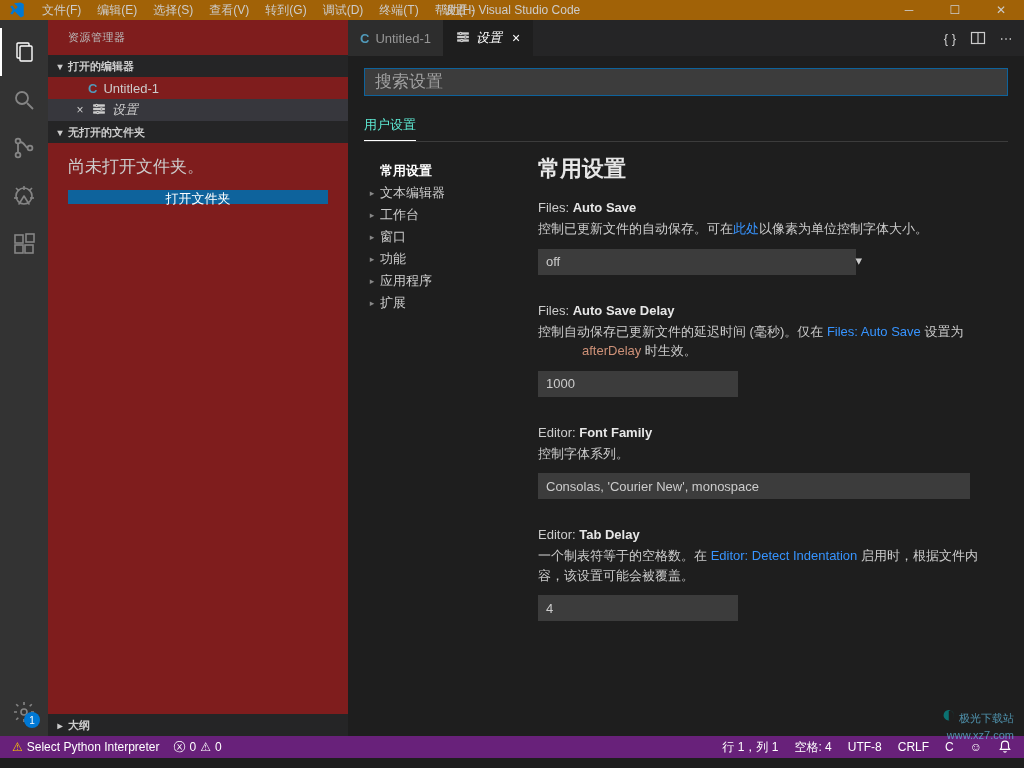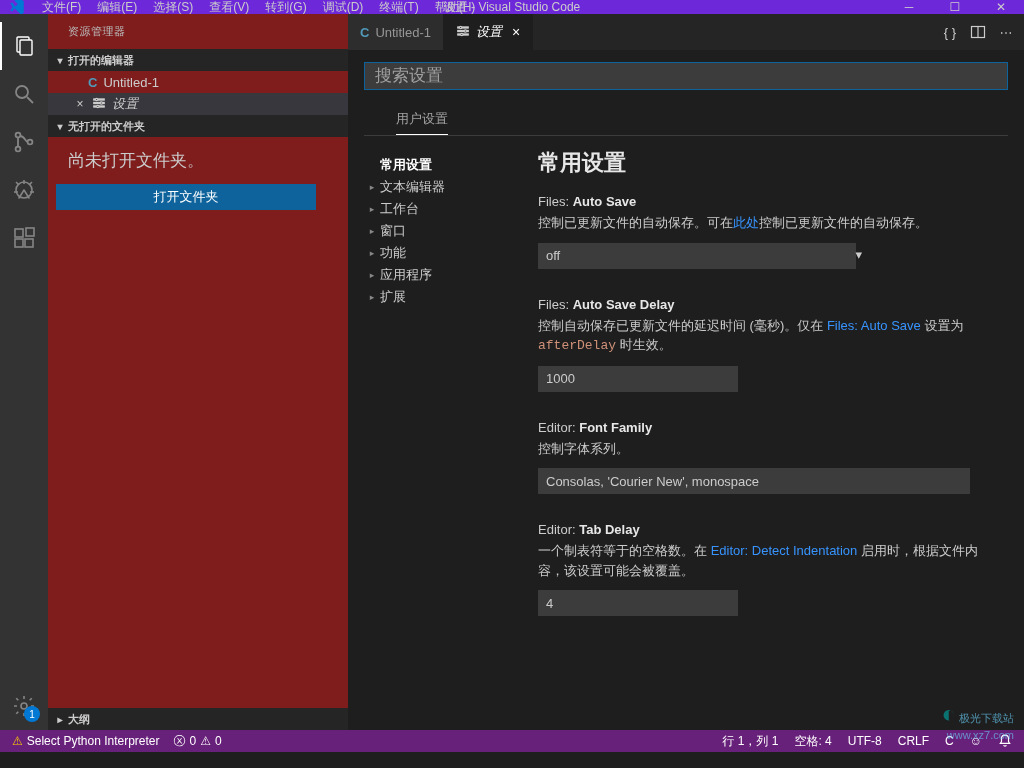--- a/index.html
+++ b/index.html
@@ -1,17 +1,17 @@
 <!DOCTYPE html>
 <html><head>
 <meta charset="utf-8">
 <style>
 * { box-sizing: border-box; margin: 0; padding: 0; }
 body { font-family: "Microsoft YaHei", "Segoe UI", sans-serif; background: #1e1e1e; color: #cccccc; overflow: hidden; font-size: 13px; width: 1024px; height: 768px; position: relative; }
-.titlebar { height: 14px; background: #6d28d9; display: flex; align-items: center; padding-left: 0; color: #cccccc; font-size: 12px; }
+.titlebar { height: 20px; background: #a16207; display: flex; align-items: center; padding-left: 0; color: #cccccc; font-size: 12px; }
 .app-icon { width: 34px; height: 30px; display: flex; align-items: center; justify-content: center; }
 .app-icon svg { width: 18px; height: 18px; }
 .menu-item { padding: 0 8px; height: 30px; display: flex; align-items: center; cursor: pointer; }
 .titlebar-title { position: absolute; left: 50%; transform: translateX(-50%); color: #cccccc; }
 .window-controls { margin-left: auto; display: flex; }
 .win-btn { width: 46px; height: 30px; display: flex; align-items: center; justify-content: center; cursor: pointer; color: #cccccc; }
 
 .main-area { display: flex; height: calc(768px - 30px - 22px); }
 .activity-bar { width: 48px; background: #333333; display: flex; flex-direction: column; align-items: center; padding-top: 8px; }
 .act-item { width: 48px; height: 48px; display: flex; align-items: center; justify-content: center; cursor: pointer; color: #858585; position: relative; }
@@ -23,56 +23,56 @@
 .sidebar { width: 300px; background: #7f1d1d; display: flex; flex-direction: column; }
 .sidebar-title { height: 35px; display: flex; align-items: center; padding-left: 20px; font-size: 11px; color: #bbbbbb; letter-spacing: 0.5px; }
 .section-header { height: 22px; display: flex; align-items: center; padding-left: 4px; font-size: 11px; font-weight: bold; color: #cccccc; cursor: pointer; background: #252526; }
 .section-header .chev { width: 16px; text-align: center; font-size: 10px; }
 .open-editor-item { height: 22px; display: flex; align-items: center; padding-left: 24px; font-size: 13px; color: #cccccc; cursor: pointer; }
 .open-editor-item.active { background: #37373d; }
 .open-editor-item .close-x { width: 16px; text-align: center; color: #cccccc; font-size: 12px; margin-right: 4px;}
 .open-editor-item .c-icon { color: #519aba; font-weight: bold; margin-right: 6px; }
 .open-editor-item .gear { margin-right: 6px; }
 .no-folder-msg { padding: 12px 20px; color: #cccccc; font-size: 17px; }
-.open-folder-btn { margin: 0 8px; background: #0e639c; color: #fff; border: none; height: 26px; cursor: pointer; font-size: 13px; width: calc(100% - 40px); }
+.open-folder-btn { margin: 0 20px; background: #0e639c; color: #fff; border: none; height: 14px; cursor: pointer; font-size: 13px; width: calc(100% - 40px); }
 .outline-section { margin-top: auto; }
 
 .editor-area { flex: 1; background: #1e1e1e; display: flex; flex-direction: column; }
 .tabs-row { height: 36px; background: #252526; display: flex; align-items: stretch; }
 .tab { height: 36px; display: flex; align-items: center; padding: 0 12px; background: #2d2d2d; color: #969696; font-size: 13px; cursor: pointer; border-right: 1px solid #1e1e1e; white-space: nowrap; }
 .tab.active { background: #1e1e1e; color: #ffffff; }
 .tab .c-icon { color: #519aba; font-weight: bold; margin-right: 6px; }
 .tab .gear { margin-right: 6px; }
 .tab .close-x { margin-left: 10px; font-size: 14px; }
 .tab-actions { margin-left: auto; display: flex; align-items: center; padding-right: 6px; gap: 4px; }
 .tab-action { width: 24px; height: 24px; display: flex; align-items: center; justify-content: center; color: #cccccc; cursor: pointer; }
 
 .settings-body { flex: 1; padding: 12px 16px 0 16px; display: flex; flex-direction: column; overflow: hidden; }
 .search-box { background: #3c3c3c; border: 1px solid #0e639c; height: 28px; color: #cccccc; padding: 0 10px; font-size: 17px; outline: none; width: 100%; }
 .search-box::placeholder { color: #a0a0a0; }
 .settings-tabs { margin-top: 14px; border-bottom: 1px solid #3c3c3c; display: flex; }
 .settings-tab { padding: 6px 0; margin-right: 20px; font-size: 13px; color: #cccccc; cursor: pointer; }
-.settings-tab.active { border-bottom: 1px solid #ffffff; color: #a3a3a3; margin-left: 32px; }
+.settings-tab.active { border-bottom: 1px solid #ffffff; color: #5eead4; }
 
 .settings-content { flex: 1; display: flex; overflow: hidden; margin-top: 12px; }
 .toc { width: 170px; padding-top: 6px; font-size: 13px; }
 .toc-item { height: 22px; display: flex; align-items: center; cursor: pointer; color: #cccccc; }
 .toc-item .toc-chev { width: 16px; text-align: center; font-size: 9px; color: #888; }
 .toc-item.active { color: #ffffff; font-weight: bold; }
 .toc-item.active .toc-chev { visibility: hidden; }
 .toc-item:not(.active) { padding-left: 0px; }
 
 .sdetail { flex: 1; overflow-y: auto; padding-right: 16px; padding-left: 4px; }
 .sdetail h2 { font-size: 22px; font-weight: bold; color: #e7e7e7; margin-bottom: 16px; }
 .setting { margin-bottom: 28px; }
 .setting-label { font-size: 13px; color: #cccccc; margin-bottom: 4px; }
 .setting-label strong { font-weight: bold; color: #e7e7e7; margin-top: 12px; }
 .setting-desc { font-size: 13px; color: #cccccc; margin-bottom: 10px; line-height: 1.5; }
 .setting-desc a { color: #3794ff; text-decoration: none; cursor: pointer; }
-.setting-desc code { font-family: Liberation Mono, monospace; color: #ce9178; }
+.setting-desc code { font-family: Liberation Sans, sans-serif; color: #ce9178; margin-left: 44px; }
 .select-wrap { position: relative; width: 332px; }
 .select-wrap select, .setting-input { background: #3c3c3c; border: none; color: #cccccc; height: 26px; padding: 0 8px; font-size: 13px; width: 318px; }
 .setting-input.wide { width: 100%; }
 .setting-input.narrow { width: 200px; }
 .select-wrap::after { content: "▾"; position: absolute; right: 8px; top: 4px; color: #cccccc; pointer-events: none; }
 .setting-input { outline: none; }
 .highlighted-box { border: 3px solid #ec1c24; padding: 2px; display: inline-block; }
 .highlighted-box .setting-input { width: 252px; }
 
 .status-bar { height: 22px; background: #68217a; display: flex; align-items: center; color: #ffffff; font-size: 12px; padding: 0 8px; }
@@ -265,21 +265,21 @@
           <div class="toc-item">
               <span class="toc-chev">▸</span>
               <span>扩展</span>
             </div>
         </div>
         <div class="sdetail">
           <h2>常用设置</h2>
 
           <div class="setting">
             <div class="setting-label"><span>Files: </span><strong>Auto Save</strong></div>
-            <div class="setting-desc"><span>控制已更新文件的自动保存。可在</span><a>此处</a><span>控制已更新文件的自动保存。</span></div>
+            <div class="setting-desc"><span>控制已更新文件的自动保存。可在</span><a>此处</a><span>以像素为单位控制字体大小。</span></div>
             <div class="select-wrap"><select class="setting-input"><option>off</option></select></div>
           </div>
 
           <div class="setting">
             <div class="setting-label"><span>Files: </span><strong>Auto Save Delay</strong></div>
             <div class="setting-desc"><span>控制自动保存已更新文件的延迟时间 (毫秒)。仅在 </span><a>Files: Auto Save</a><span> 设置为</span><br><code>afterDelay</code><span> 时生效。</span></div>
             <input class="setting-input narrow" value="1000" style="">
           </div>
 
 

